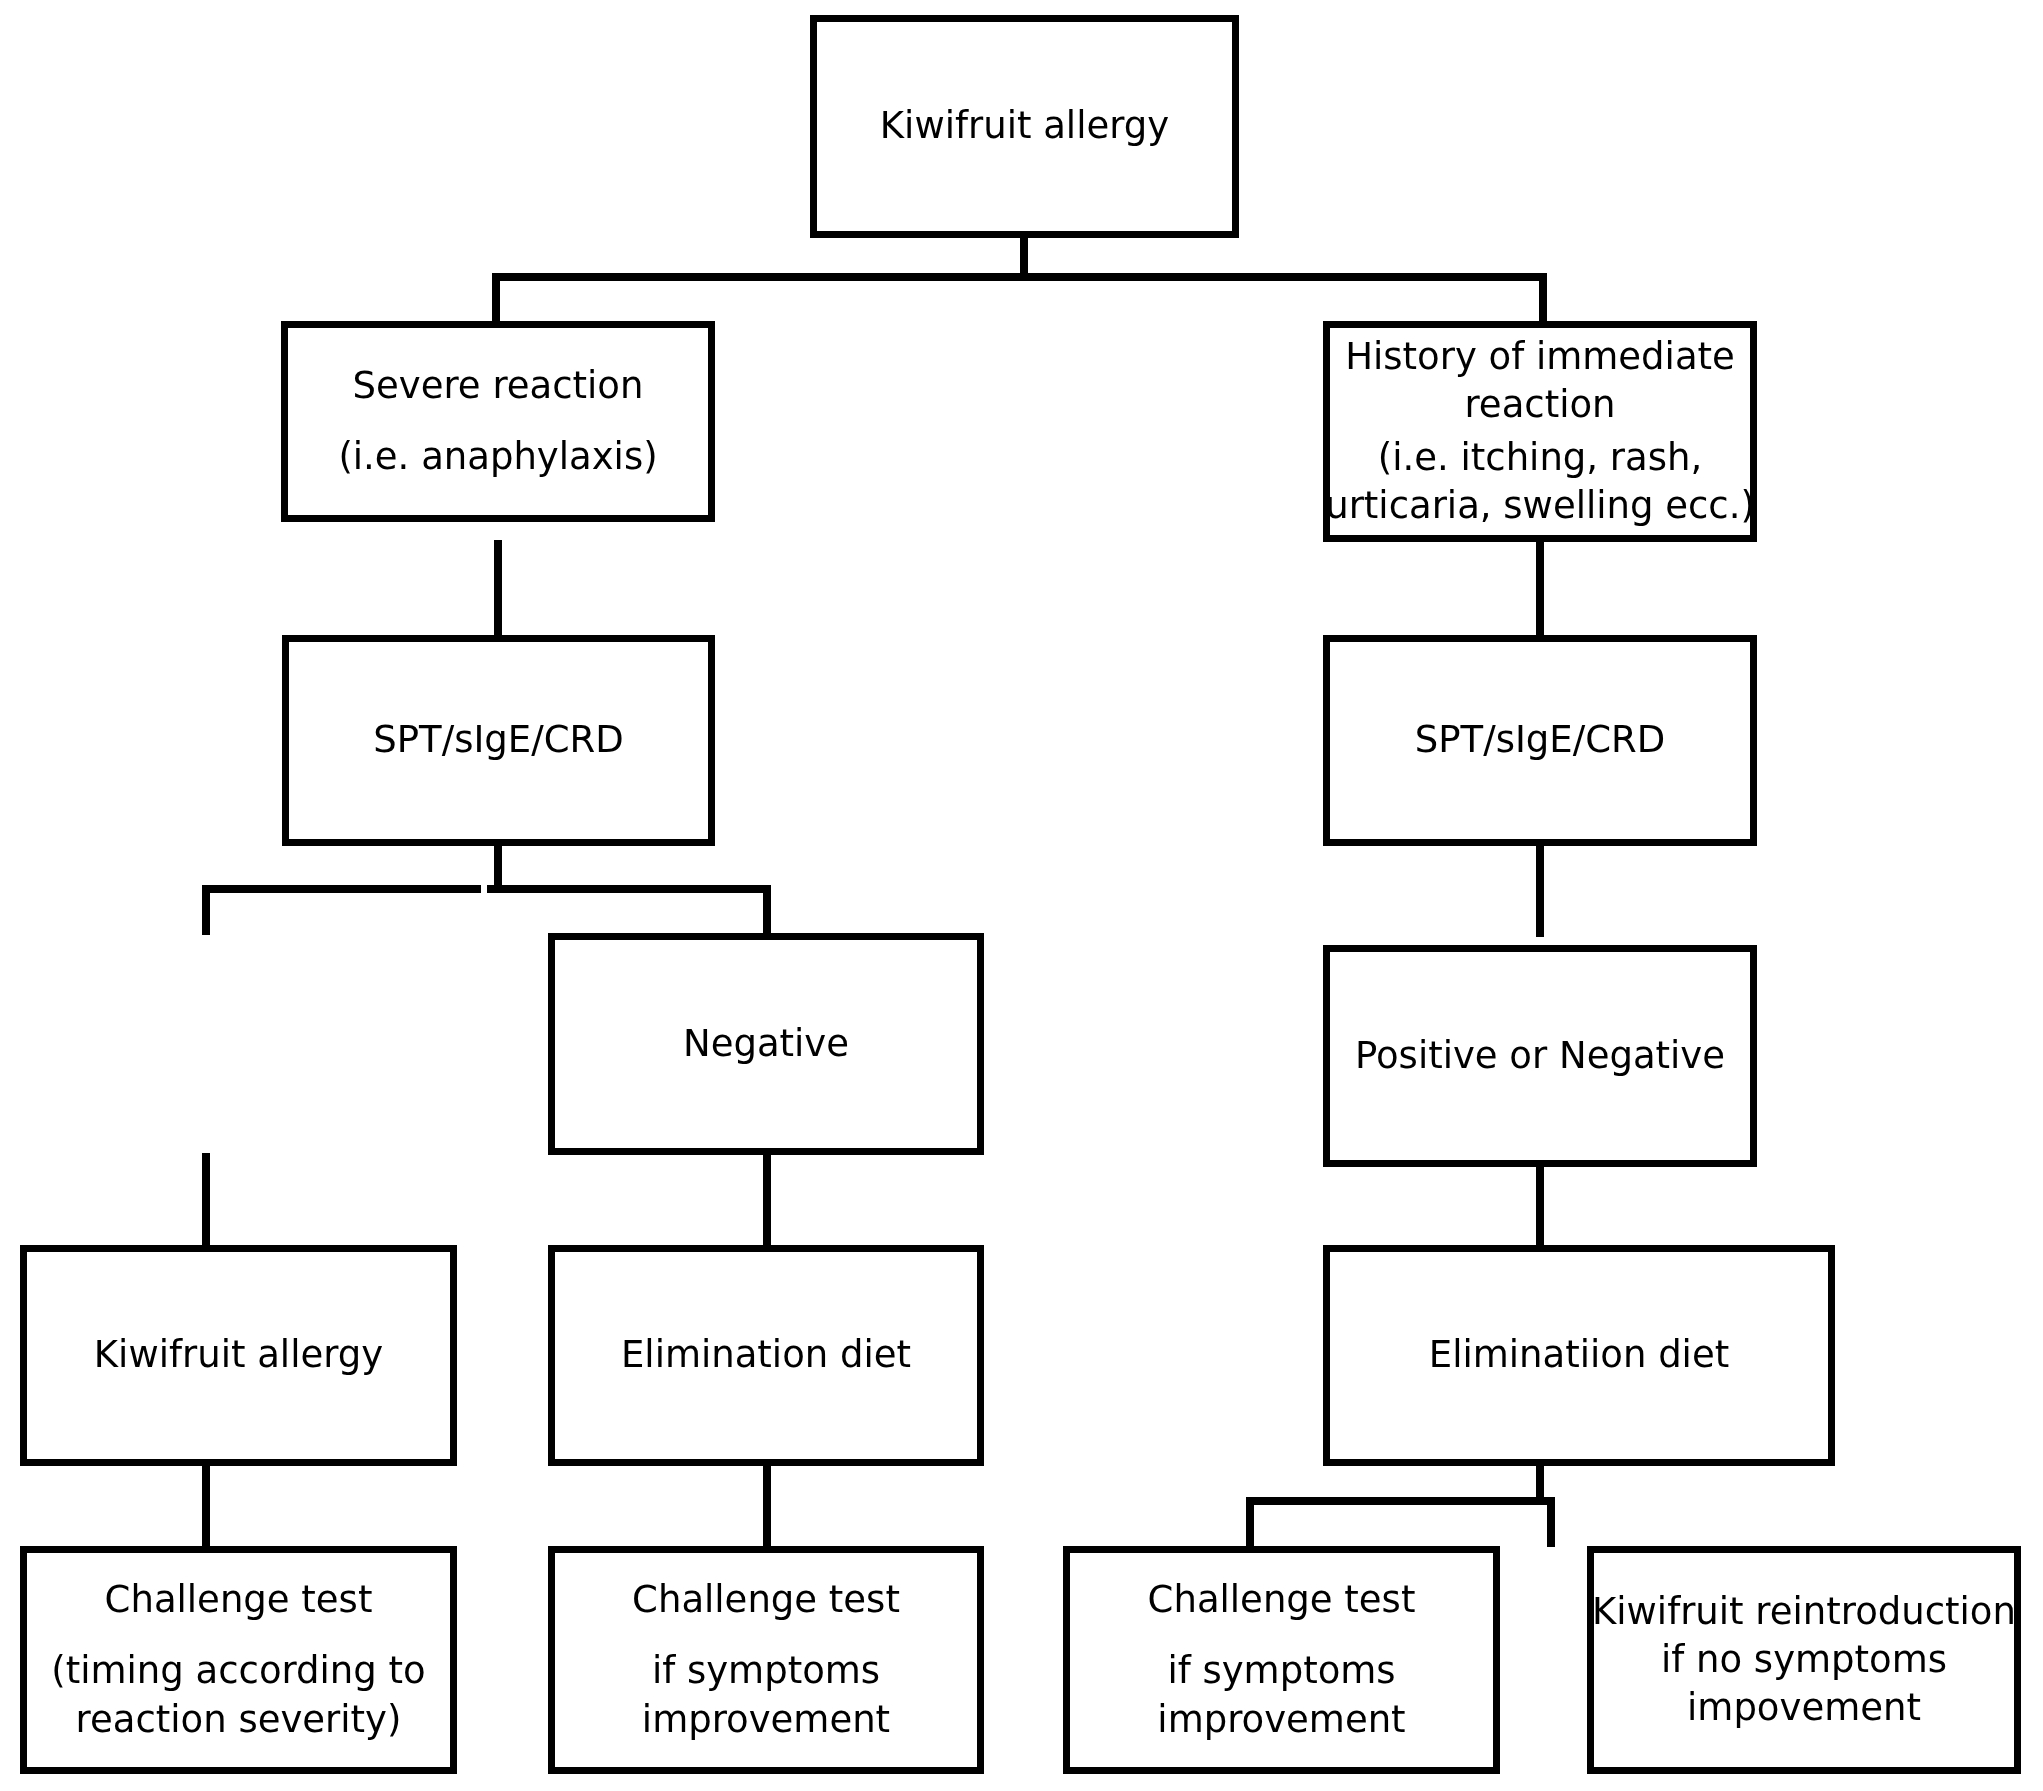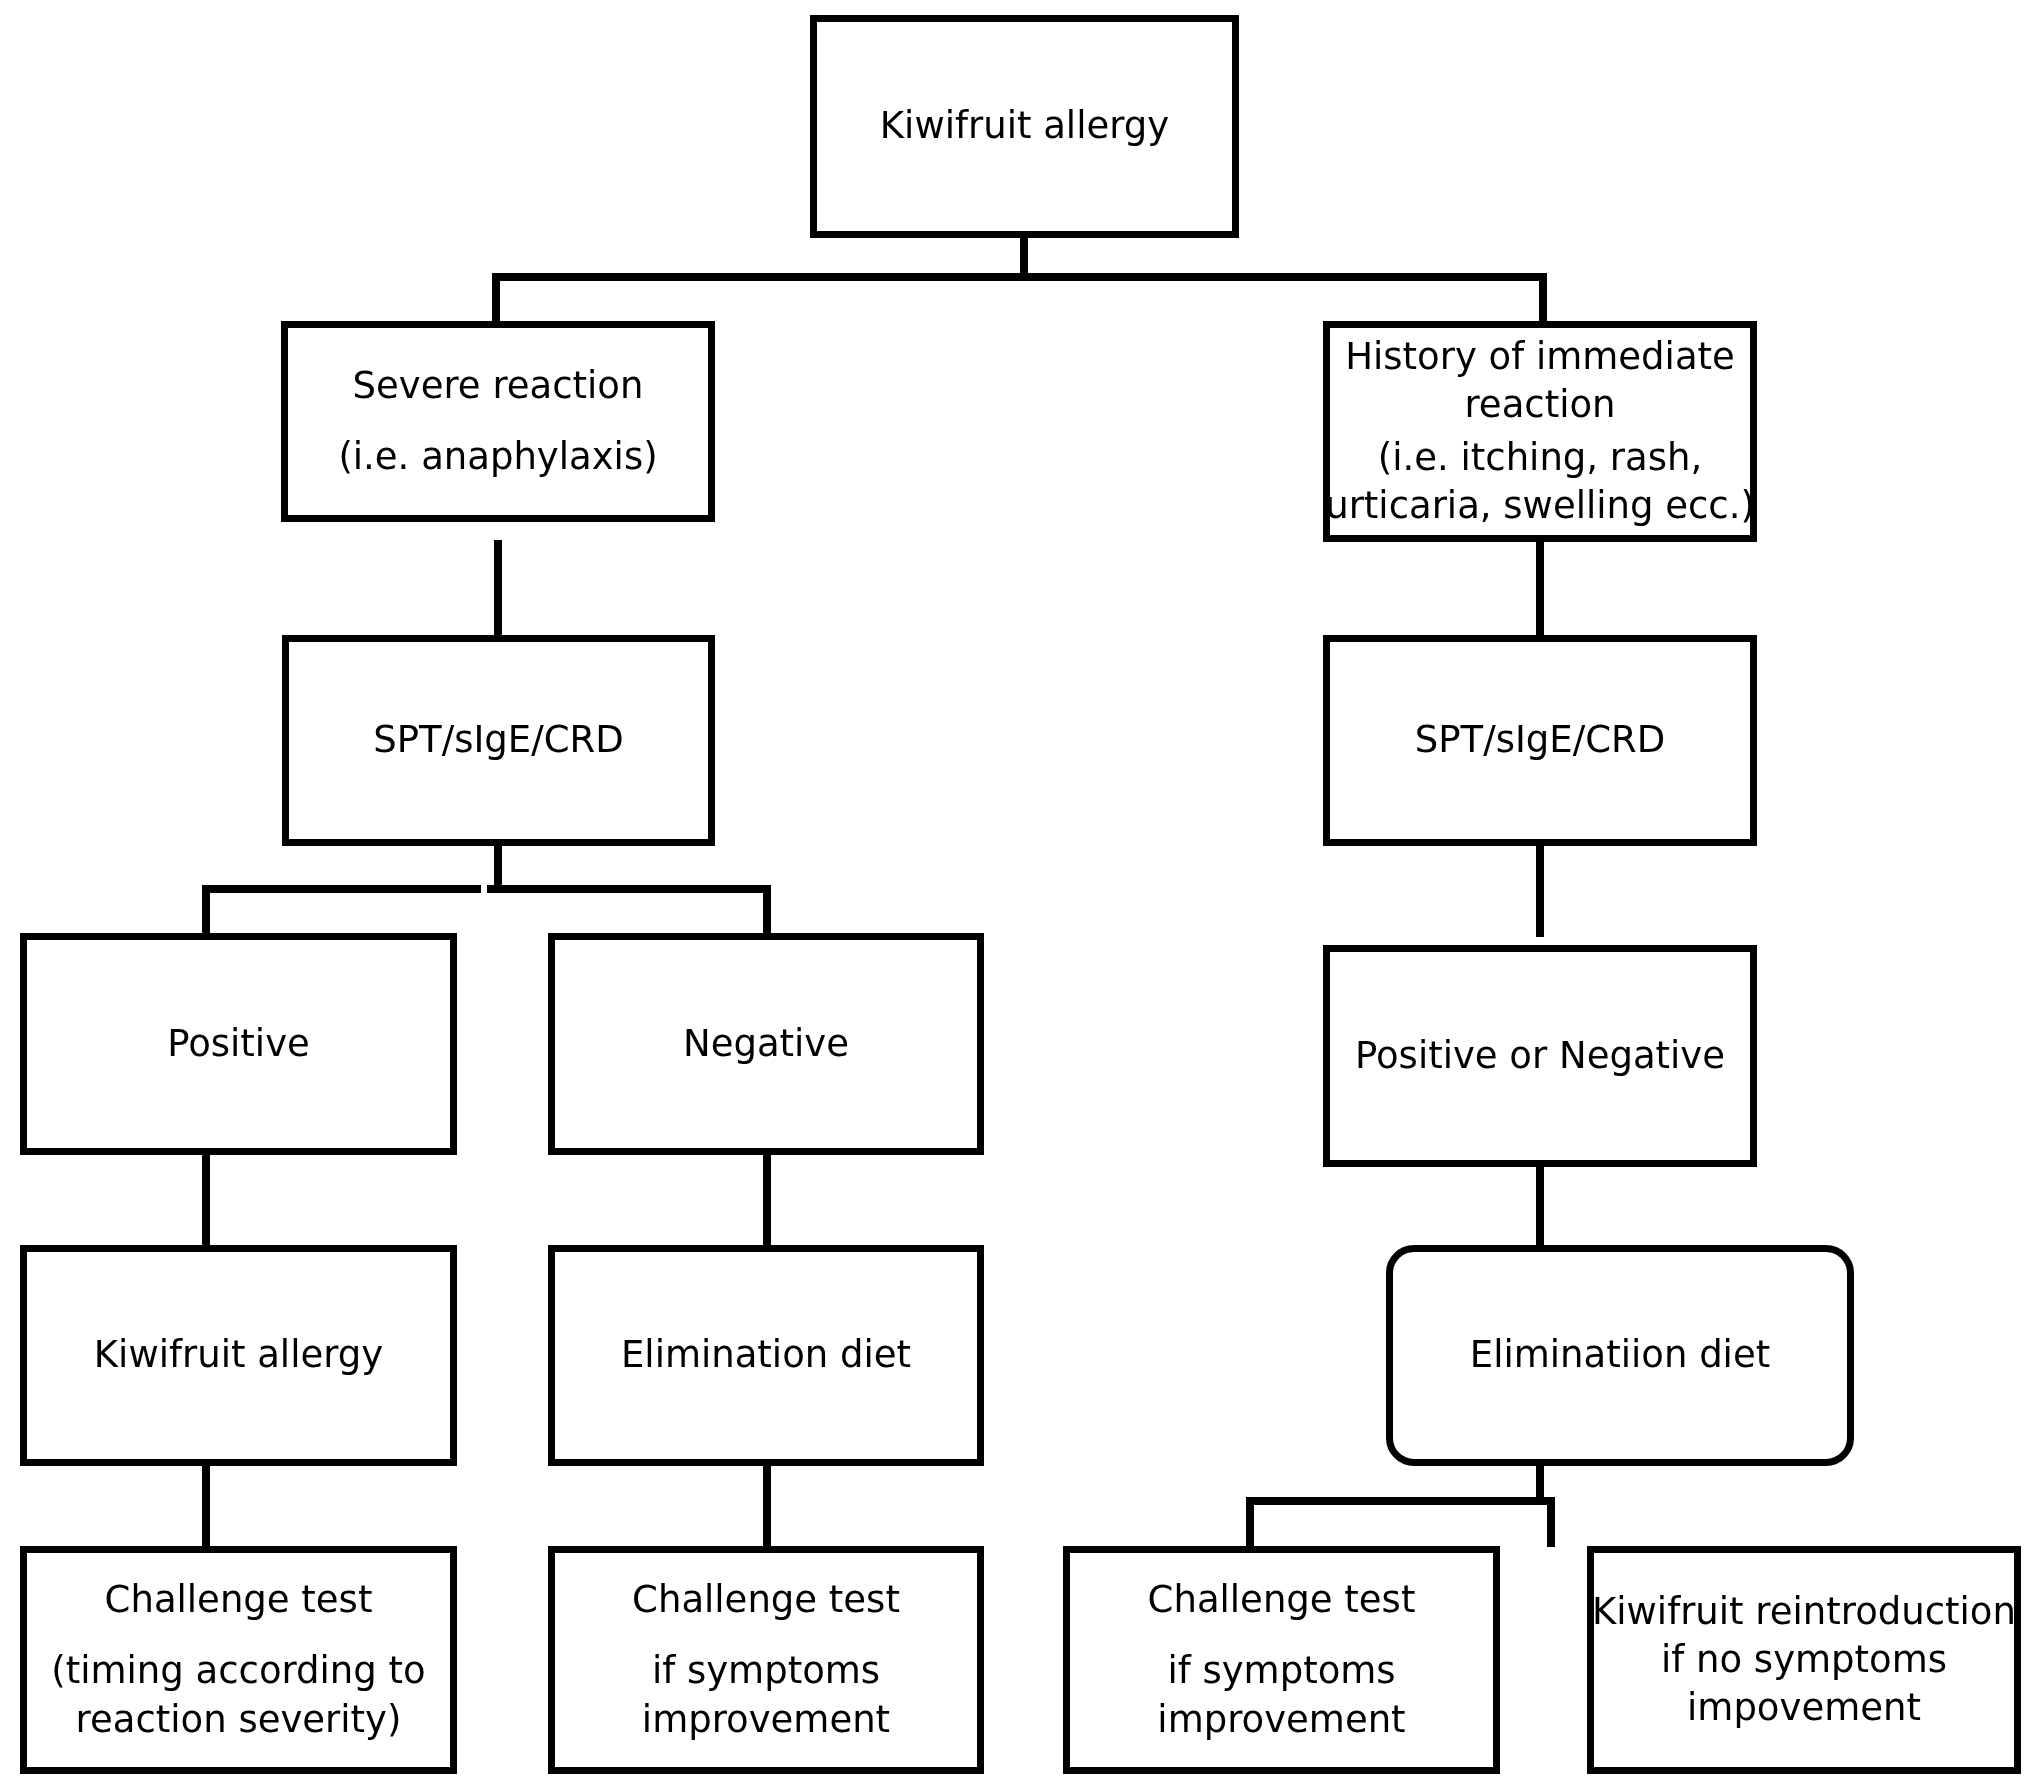--- a/index.html
+++ b/index.html
@@ -104,41 +104,38 @@
   </div>
 
   <div class="node" style="left:282px; top:635px; width:433px; height:211px;">
     <span class="ln">SPT/sIgE/CRD</span>
   </div>
 
   <div class="node" style="left:1323px; top:635px; width:434px; height:211px;">
     <span class="ln">SPT/sIgE/CRD</span>
   </div>
 
-  <div class="node" style="left:20px; top:933px; width:437px; height:222px;">
-    <span class="ln">Positive</span>
-  </div>
 
   <div class="node" style="left:548px; top:933px; width:436px; height:222px;">
     <span class="ln">Negative</span>
   </div>
 
   <div class="node" style="left:1323px; top:933px; width:434px; height:222px;margin-top:12px;">
     <span class="ln">Positive or Negative</span>
   </div>
 
   <div class="node" style="left:20px; top:1245px; width:437px; height:221px;">
     <span class="ln">Kiwifruit allergy</span>
   </div>
 
   <div class="node" style="left:548px; top:1245px; width:436px; height:221px;">
     <span class="ln">Elimination diet</span>
   </div>
 
-  <div class="node" style="left:1386px; top:1245px; width:468px; height:221px;border-radius:28px;">
+  <div class="node" style="left:1323px; top:1245px; width:512px; height:221px;">
     <span class="ln">Eliminatiion diet</span>
   </div>
 
   <div class="node" style="left:20px; top:1546px; width:437px; height:228px;">
     <span class="ln">Challenge test</span>
     <span class="gap"></span>
     <span class="ln">(timing according to</span>
     <span class="ln">reaction severity)</span>
   </div>
 

